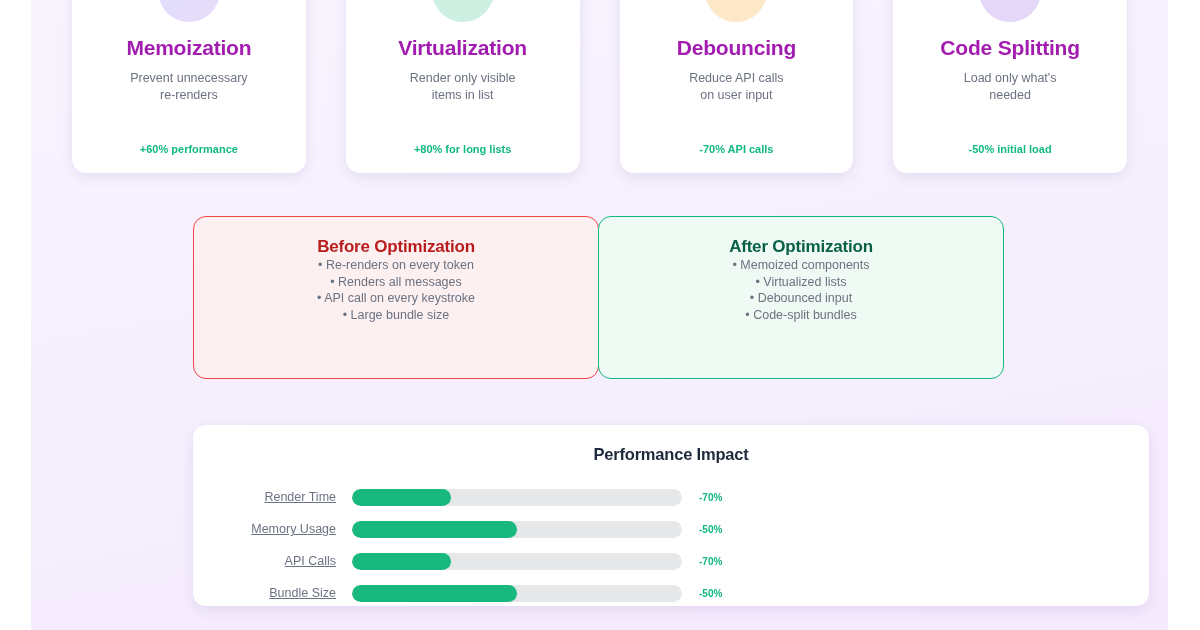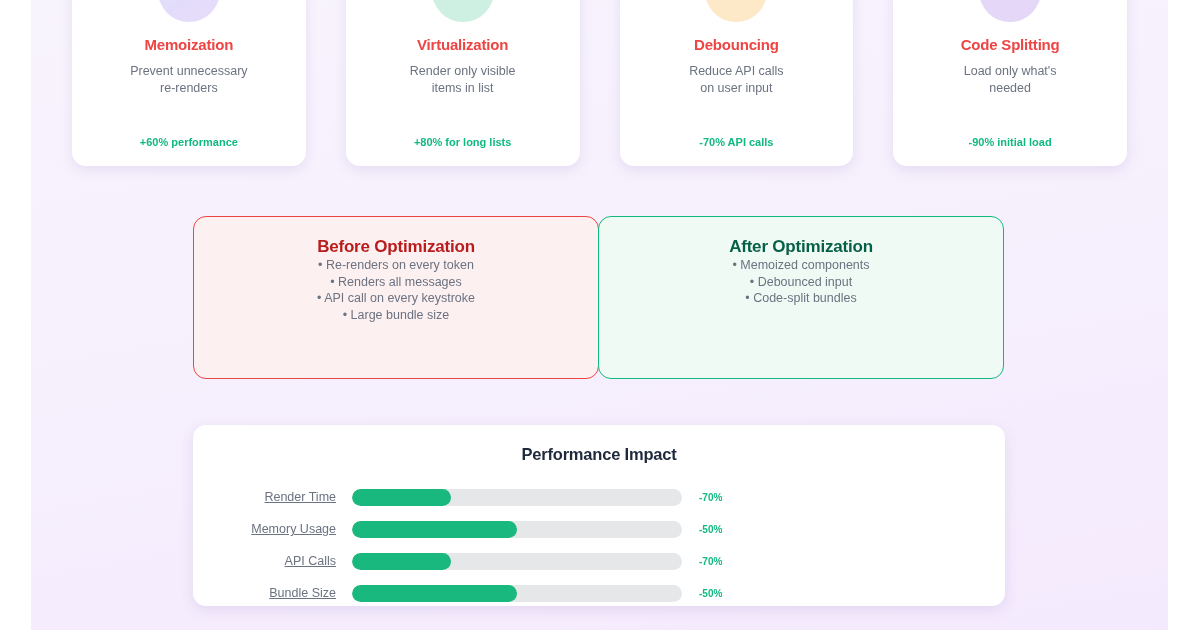--- a/index.html
+++ b/index.html
@@ -57,23 +57,23 @@
     justify-content: center;
     font-size: 22px;
     font-weight: bold;
   }
   .av-m { background: linear-gradient(145deg,#dfe4fb 0%,#e2dcfa 55%,#e9ddfa 100%); color: #3b82f6; }
   .av-v { background: #cdf0e2; color: #10b981; }
   .av-d { background: #fde9c8; color: #f59e0b; }
   .av-c { background: #e4d7f7; color: #8b5cf6; }
 
   .feature-title {
-    font-size: 15px;
-    font-weight: bold;
-    color: #ef4444;
+    font-size: 21px;
+    font-weight: bold;
+    color: #a21caf;
     margin-bottom: 10px;
     letter-spacing: -0.2px;
   }
   .feature-desc {
     font-size: 12.5px;
     color: #6b7280;
     line-height: 16.5px;
     margin-bottom: 6px;
     padding: 0 4px;
   }
@@ -124,21 +124,21 @@
   }
   .panel-result { font-size: 13.5px; font-weight: bold; }
   .panel-before .panel-result { color: #b91c1c; }
   .panel-after  .panel-result { color: #065f46; }
 
   
   .perf-card {
     position: absolute;
     left: 162px;
     top: 425px;
-    width: 812px;
+    width: 956px;
     height: 181px;
     background: #ffffff;
     border-radius: 13px;
     box-shadow: 0 4px 14px rgba(110, 80, 160, 0.13);
     padding: 20px 30px 16px 30px;
   }
   .perf-title {
     text-align: center;
     font-size: 16.5px;
     font-weight: bold;
@@ -224,41 +224,42 @@
 
       <div class="feature-card">
         <div class="avatar av-c">
           <span>C</span>
         </div>
         <div class="feature-title">Code Splitting</div>
         <div class="feature-desc">
           <span>Load only what's</span><br>
           <span>needed</span>
         </div>
-        <div class="feature-stat">-90% initial load</div>
+        <div class="feature-stat">-50% initial load</div>
       </div>
 
     </div>
 
     <div class="compare-row">
 
       <div class="compare-panel panel-before">
         <div class="panel-title">Before Optimization</div>
         <ul class="panel-list">
           <li>• Re-renders on every token</li>
           <li>• Renders all messages</li>
           <li>• API call on every keystroke</li>
           <li>• Large bundle size</li>
         </ul>
       </div>
 
       <div class="compare-panel panel-after">
         <div class="panel-title">After Optimization</div>
         <ul class="panel-list">
           <li>• Memoized components</li>
+          <li>• Virtualized lists</li>
           <li>• Debounced input</li>
           <li>• Code-split bundles</li>
         </ul>
       </div>
 
     </div>
 
     <div class="perf-card">
       <div class="perf-title">Performance Impact</div>
 

